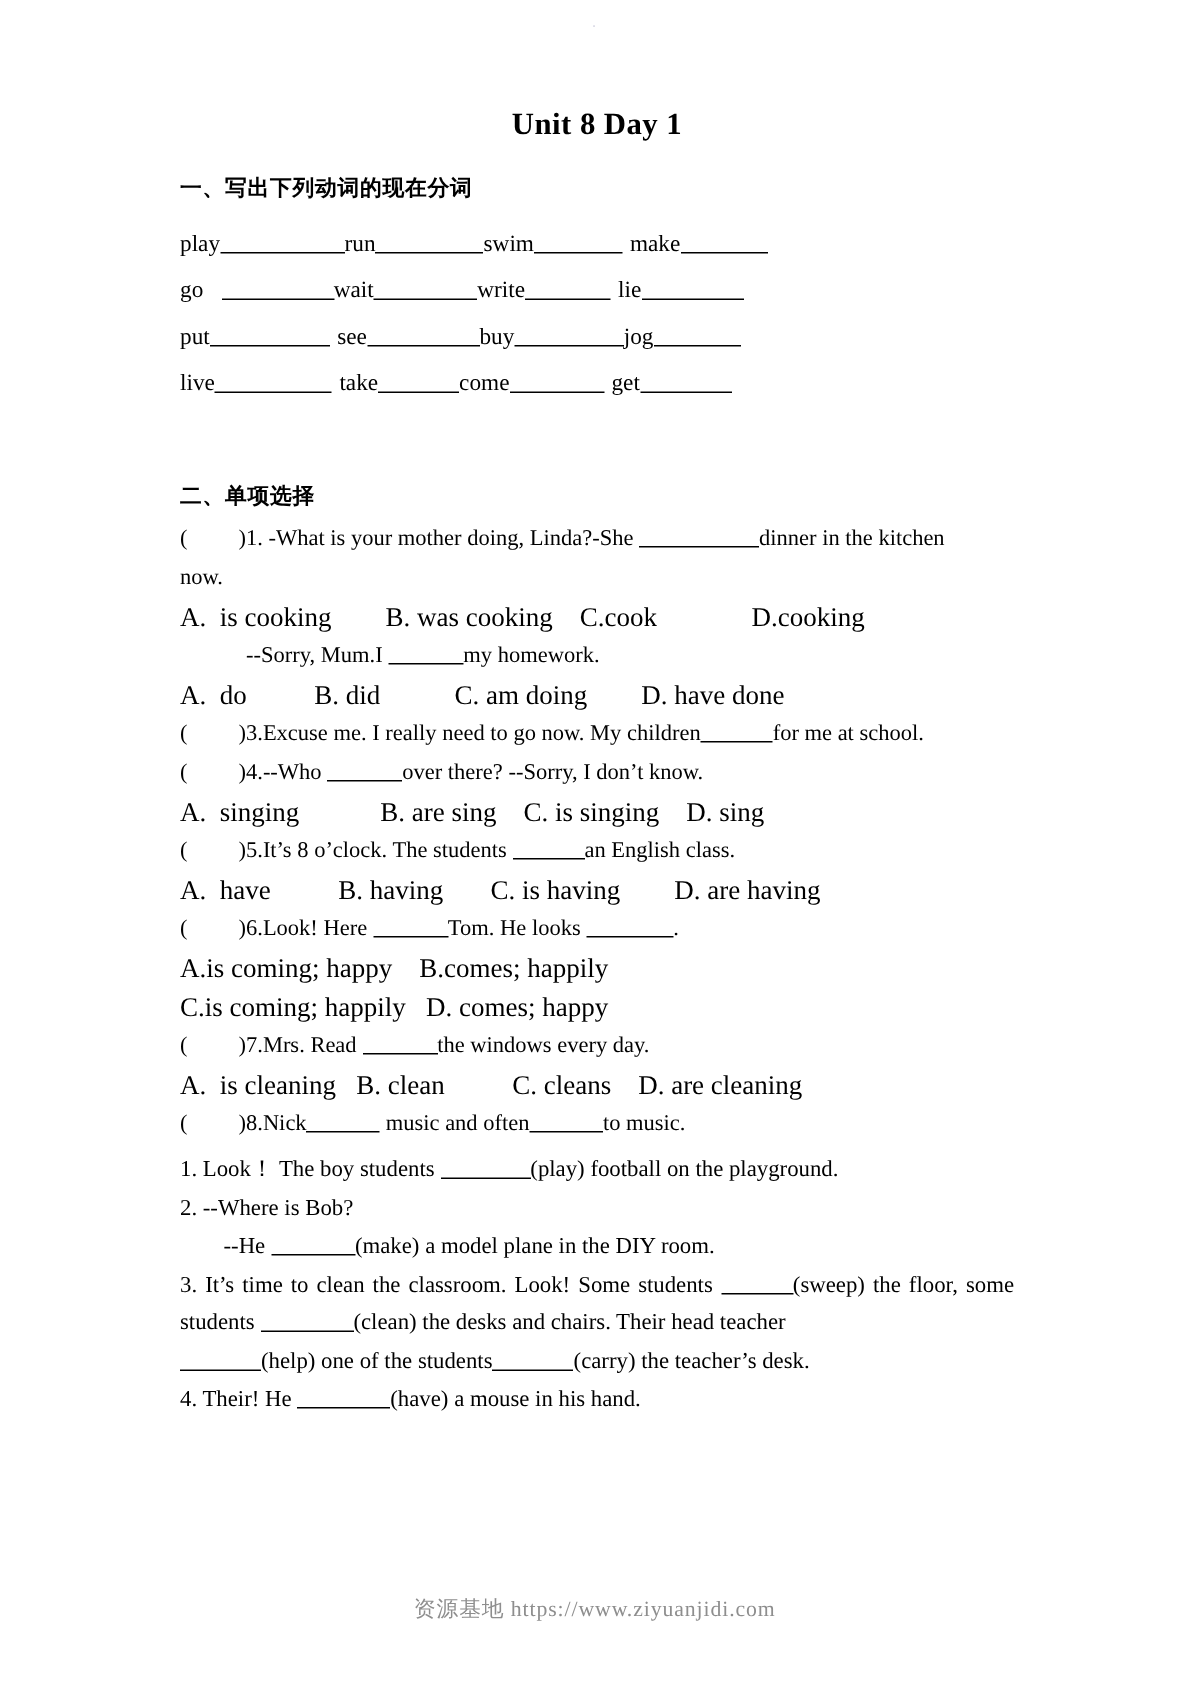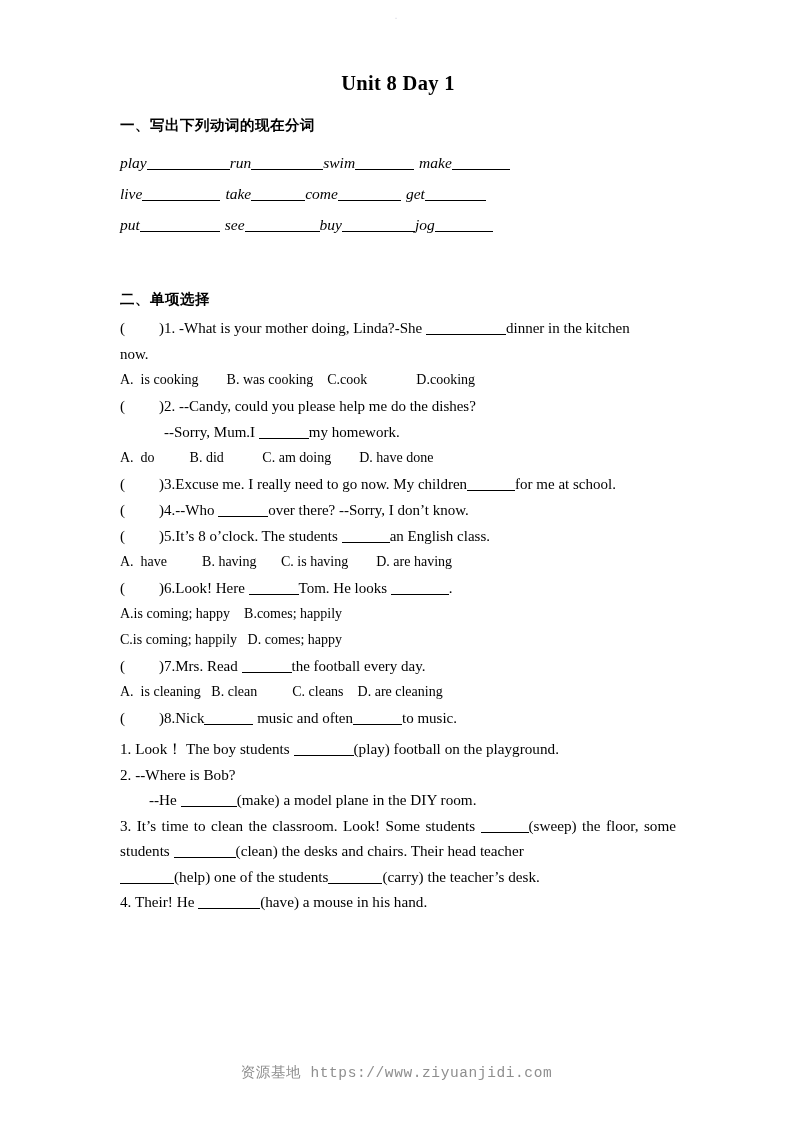--- a/index.html
+++ b/index.html
@@ -59,42 +59,42 @@
 
   
   .verbgrid {
     margin-top: 12px;
   }
   .verbrow {
     font-size: 15.5px;
     line-height: 31px;
     white-space: nowrap;
   }
-  .vb { display: inline-block; font-style: italic; }
+  .vb { display: inline-block; }
   .ul {
     display: inline-block;
     border-bottom: 1px solid #000;
     height: 15px;
     vertical-align: -2px;
   }
   .gap { display: inline-block; }
 
   
   .q {
     font-size: 15px;
     line-height: 26px;
     margin: 0;
     padding: 0;
   }
   .q.just {
     text-align: justify;
     text-align-last: left;
   }
   .opts {
-    font-size: 14px;
+    font-size: 18px;
     line-height: 26px;
     white-space: pre;
   }
   .indent-sub {
     padding-left: 44px;
   }
   .blank {
     display: inline-block;
     border-bottom: 1px solid #000;
     height: 14px;
@@ -116,21 +116,21 @@
     text-align-last: left;
   }
 
   
   .watermark {
     position: absolute;
     left: 0;
     top: 1063px;
     width: 793px;
     text-align: center;
-    font-family: Liberation Mono, monospace;
+    font-family: Liberation Serif, serif;
     font-size: 14.5px;
     color: #8e8e8e;
     letter-spacing: 0.6px;
   }
 </style>
 </head>
 <body>
 
 <div class="page">
 
@@ -141,68 +141,69 @@
     <h1 class="doc-title">Unit 8 Day 1</h1>
 
     <div class="sec-head s1">一、写出下列动词的现在分词</div>
 
     <div class="verbgrid">
 
       <div class="verbrow">
         <span class="vb">play</span><span class="ul" style="width:83px"></span><span class="vb">run</span><span class="ul" style="width:72px"></span><span class="vb">swim</span><span class="ul" style="width:59px"></span><span class="gap" style="width:5px"></span><span class="vb">make</span><span class="ul" style="width:58px"></span>
       </div>
 
+      <div class="verbrow">
+        <span class="vb">go</span><span class="gap" style="width:12px"></span><span class="ul" style="width:75px"></span><span class="vb">wait</span><span class="ul" style="width:69px"></span><span class="vb">write</span><span class="ul" style="width:57px"></span><span class="gap" style="width:5px"></span><span class="vb">lie</span><span class="ul" style="width:68px"></span>
+      </div>
+
+      <div class="verbrow">
+        <span class="vb">put</span><span class="ul" style="width:80px"></span><span class="gap" style="width:5px"></span><span class="vb">see</span><span class="ul" style="width:75px"></span><span class="vb">buy</span><span class="ul" style="width:73px"></span><span class="vb">jog</span><span class="ul" style="width:58px"></span>
+      </div>
 
       <div class="verbrow">
         <span class="vb">live</span><span class="ul" style="width:78px"></span><span class="gap" style="width:5px"></span><span class="vb">take</span><span class="ul" style="width:54px"></span><span class="vb">come</span><span class="ul" style="width:63px"></span><span class="gap" style="width:5px"></span><span class="vb">get</span><span class="ul" style="width:61px"></span>
-      </div>
-
-      <div class="verbrow">
-        <span class="vb">put</span><span class="ul" style="width:80px"></span><span class="gap" style="width:5px"></span><span class="vb">see</span><span class="ul" style="width:75px"></span><span class="vb">buy</span><span class="ul" style="width:73px"></span><span class="vb">jog</span><span class="ul" style="width:58px"></span>
       </div>
 
     </div>
 
     <div class="sec-head s2">二、单项选择</div>
 
     <div class="q just" style="margin-top:6px">
       <span>(</span><span class="paren"></span><span>)</span><span>1.</span> <span>-What is your mother doing, Linda?-She</span> <span class="blank" style="width:80px"></span><span>dinner in the kitchen</span>
     </div>
     <div class="q">now.</div>
     <div class="opts">A.  is cooking        B. was cooking    C.cook              D.cooking</div>
 
-    <div class="q">
-      <span>(</span><span class="paren"></span><span>)</span><span>2.</span> <span>--Candy, could you please help me do the dishes?</span>
-    </div>
     <div class="q indent-sub">
       <span>--Sorry, Mum.I</span> <span class="blank" style="width:50px"></span><span>my homework.</span>
     </div>
     <div class="opts">A.  do          B. did           C. am doing        D. have done</div>
 
     <div class="q">
       <span>(</span><span class="paren"></span><span>)</span><span>3.</span><span>Excuse me. I really need to go now. My children</span><span class="blank" style="width:48px"></span><span>for me at school.</span>
     </div>
 
     <div class="q">
       <span>(</span><span class="paren"></span><span>)</span><span>4.</span><span>--Who</span> <span class="blank" style="width:50px"></span><span>over there? --Sorry, I don’t know.</span>
     </div>
+    <div class="opts">A.  singing            B. are sing    C. is singing    D. sing</div>
 
     <div class="q">
       <span>(</span><span class="paren"></span><span>)</span><span>5.</span><span>It’s 8 o’clock. The students</span> <span class="blank" style="width:48px"></span><span>an English class.</span>
     </div>
     <div class="opts">A.  have          B. having       C. is having        D. are having</div>
 
     <div class="q">
       <span>(</span><span class="paren"></span><span>)</span><span>6.</span><span>Look! Here</span> <span class="blank" style="width:50px"></span><span>Tom. He looks</span> <span class="blank" style="width:58px"></span><span>.</span>
     </div>
     <div class="opts">A.is coming; happy    B.comes; happily</div>
     <div class="opts">C.is coming; happily   D. comes; happy</div>
 
     <div class="q">
-      <span>(</span><span class="paren"></span><span>)</span><span>7.</span><span>Mrs. Read</span> <span class="blank" style="width:50px"></span><span>the football every day.</span>
+      <span>(</span><span class="paren"></span><span>)</span><span>7.</span><span>Mrs. Read</span> <span class="blank" style="width:50px"></span><span>the windows every day.</span>
     </div>
     <div class="opts">A.  is cleaning   B. clean          C. cleans    D. are cleaning</div>
 
     <div class="q">
       <span>(</span><span class="paren"></span><span>)</span><span>8.</span><span>Nick</span><span class="blank" style="width:49px"></span> <span>music and often</span><span class="blank" style="width:49px"></span><span>to music.</span>
     </div>
 
 
     <div class="fill" style="margin-top:5px">
       <span>1.</span> <span>Look！ The boy students</span> <span class="blank" style="width:60px"></span><span>(play) football on the playground.</span>

